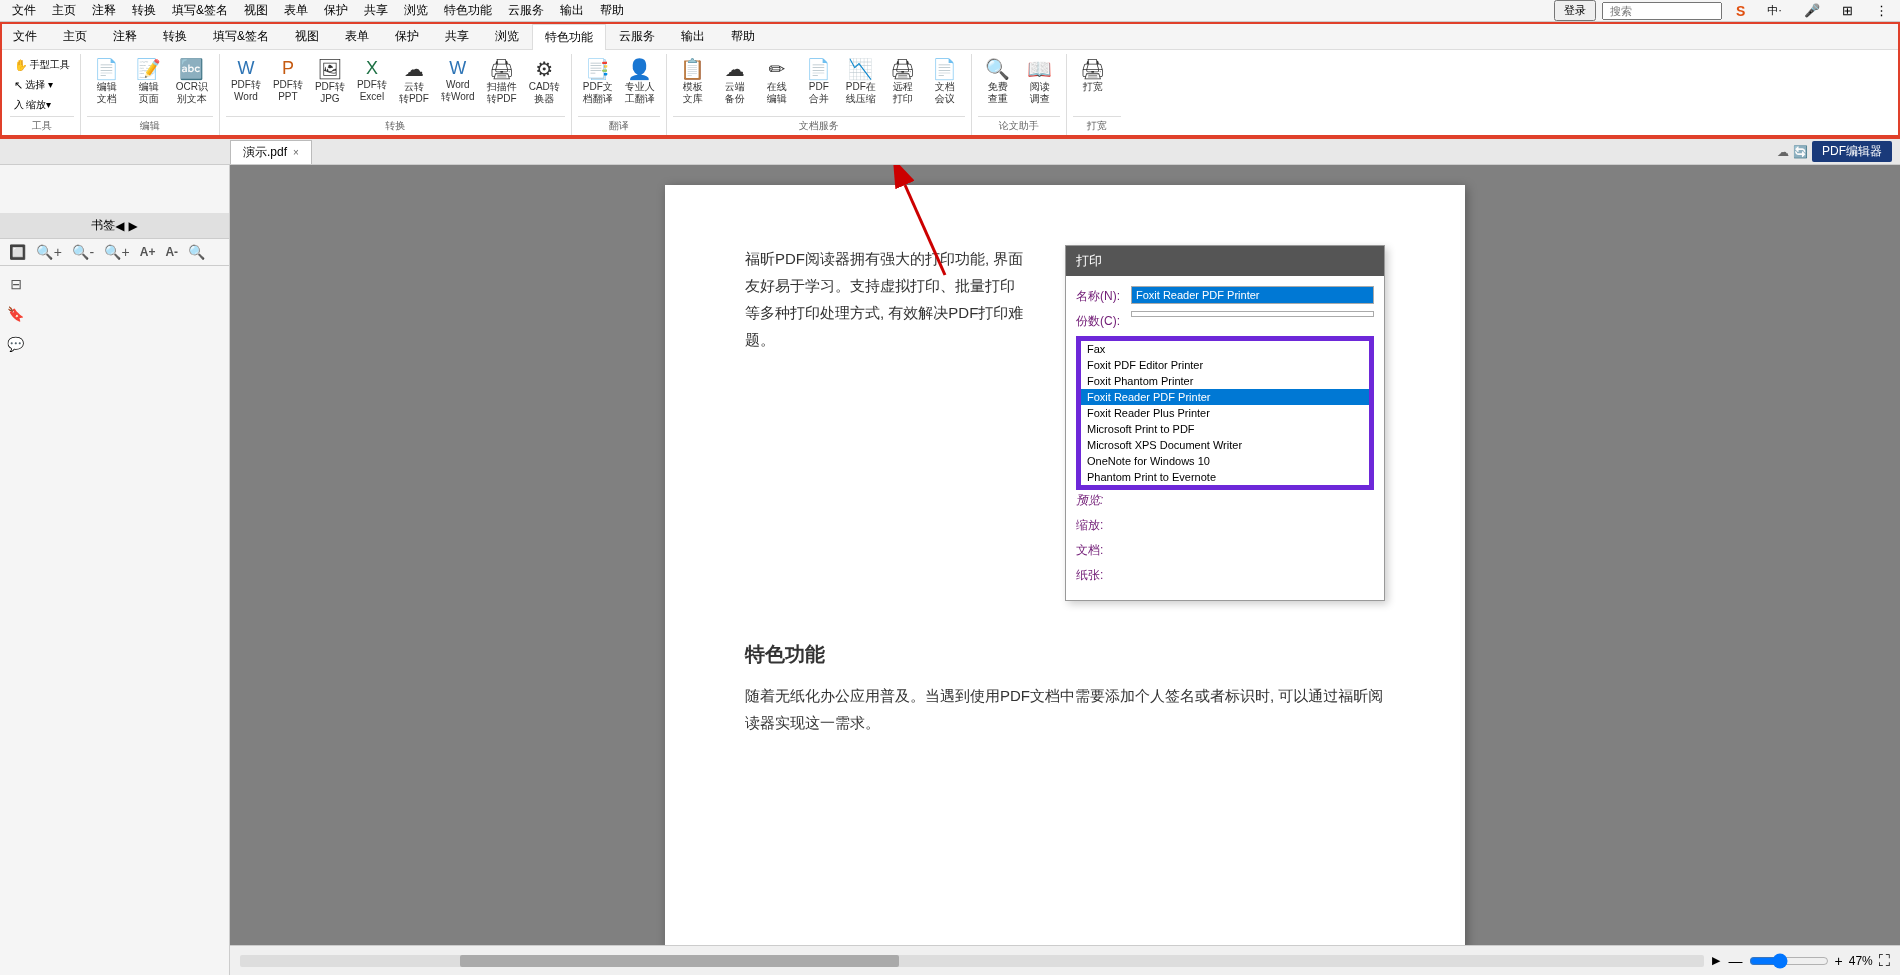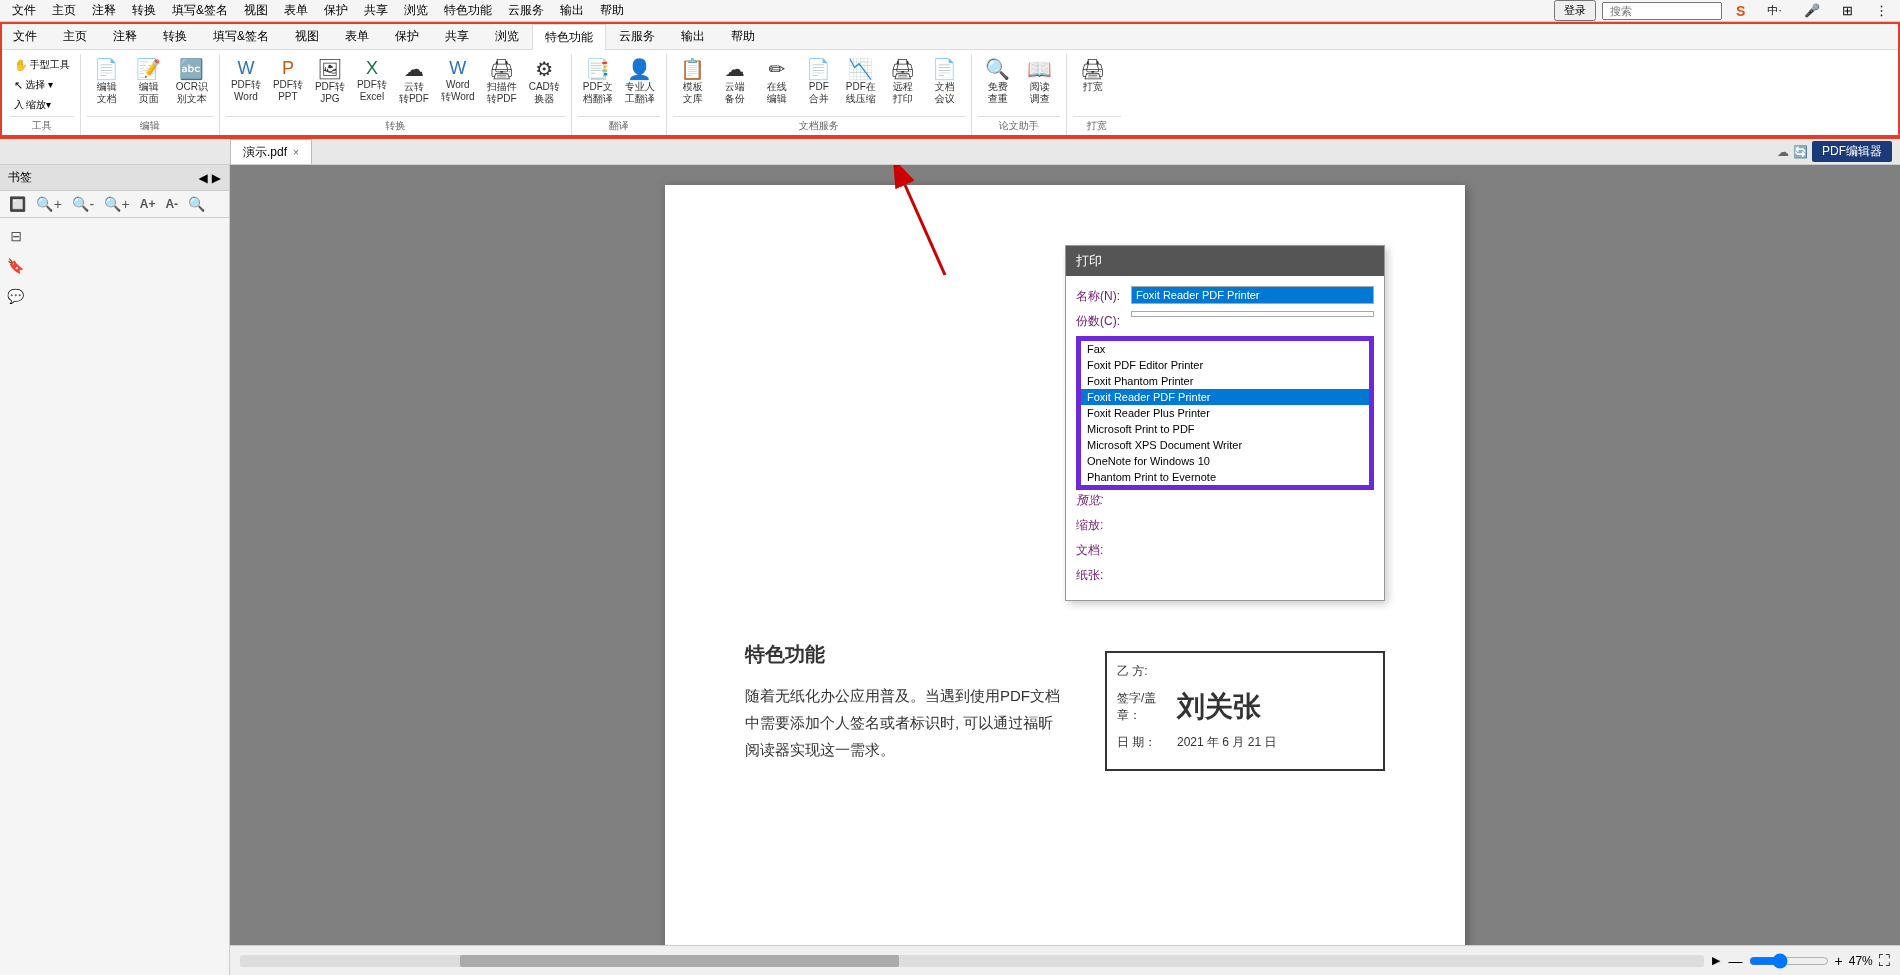--- a/index.html
+++ b/index.html
@@ -17,31 +17,31 @@
     .ribbon-content { display: flex; align-items: stretch; padding: 4px 4px 0; min-height: 80px; position: relative; }
     .ribbon-group { display: flex; flex-direction: column; border-right: 1px solid #ddd; padding: 2px 6px; min-width: 60px; }
     .ribbon-group-items { display: flex; align-items: flex-start; flex: 1; gap: 2px; }
     .ribbon-group-label { font-size: 10px; text-align: center; color: #666; padding: 2px 0; border-top: 1px solid #ddd; margin-top: 2px; }
     .ribbon-btn { display: flex; flex-direction: column; align-items: center; justify-content: flex-start; padding: 3px 5px; cursor: pointer; border-radius: 2px; min-width: 40px; font-size: 10px; color: #333; }
     .ribbon-btn .icon { font-size: 20px; line-height: 1; margin-bottom: 2px; }
     .ribbon-btn .label { font-size: 10px; text-align: center; line-height: 1.2; white-space: nowrap; }
     .ribbon-btn-small { display: flex; align-items: center; gap: 2px; padding: 2px 4px; cursor: pointer; font-size: 11px; border-radius: 2px; }
 
     
-    .tab-bar { background: #e8e8e8; display: flex; height: 26px; border-bottom: 1px solid #ccc; padding-left: 230px; }
+    .tab-bar { background: #e8e8e8; display: flex; align-items: center; height: 26px; border-bottom: 1px solid #ccc; padding-left: 230px; }
     .tab-item { background: #fff; border: 1px solid #bbb; border-bottom: none; padding: 3px 12px; font-size: 12px; display: flex; align-items: center; gap: 6px; cursor: pointer; }
     .tab-close { font-size: 10px; color: #666; cursor: pointer; }
     .tab-bar-right { margin-left: auto; display: flex; align-items: center; gap: 4px; padding-right: 8px; font-size: 12px; color: #666; }
 
     
     .main-area { display: flex; height: calc(975px - 22px - 82px - 26px); }
 
     
     .sidebar { width: 230px; background: #f5f5f5; border-right: 1px solid #ccc; display: flex; flex-direction: column; }
-    .sidebar-header { background: #e0e0e0; padding: 4px 8px; font-size: 12px; display: flex; align-items: center; justify-content: space-between; border-bottom: 1px solid #ccc; }
+    .sidebar-header { background: #e0e0e0; padding: 4px 8px; font-size: 12px; display: flex; align-items: center; justify-content: center; border-bottom: 1px solid #ccc; margin-top: 48px; }
     .sidebar-toolbar { padding: 4px 6px; display: flex; gap: 4px; align-items: center; border-bottom: 1px solid #ccc; }
     .sidebar-tool-btn { font-size: 14px; cursor: pointer; padding: 1px 3px; color: #555; }
     .sidebar-icons { display: flex; flex-direction: column; padding: 6px 4px; gap: 6px; }
     .sidebar-icon-btn { width: 24px; height: 24px; display: flex; align-items: center; justify-content: center; cursor: pointer; color: #555; font-size: 14px; }
 
     
     .pdf-area { flex: 1; background: #808080; overflow: auto; display: flex; justify-content: center; padding: 20px; }
     .pdf-page { background: #fff; width: 800px; min-height: 800px; padding: 60px 80px; position: relative; box-shadow: 2px 2px 10px rgba(0,0,0,0.3); }
 
     
@@ -329,20 +329,21 @@
             </marker>
           </defs>
           <line x1="60" y1="110" x2="20" y2="20" stroke="#cc0000" stroke-width="3" marker-end="url(#arrowhead)"></line>
         </svg>
       </div>
 
       <div class="pdf-page">
 
         <div style="display:flex; gap:40px; margin-bottom:40px;">
           <div style="flex:1;">
+            <div class="section-body">福昕PDF阅读器拥有强大的打印功能, 界面友好易于学习。支持虚拟打印、批量打印等多种打印处理方式, 有效解决PDF打印难题。</div>
           </div>
 
           <div class="print-dialog" style="position:relative; right:auto; top:auto; flex-shrink:0;">
             <div class="print-dialog-title">打印</div>
             <div class="print-dialog-content">
               <div class="print-row">
                 <div class="print-label">名称(N):</div>
                 <div style="flex:1;">
                   <div class="print-input selected-blue">Foxit Reader PDF Printer</div>
                 </div>
@@ -380,35 +381,20 @@
             </div>
           </div>
         </div>
 
         <div style="display:flex; gap:40px;">
           <div style="flex:1;">
             <div class="section-subtitle">特色功能</div>
             <div class="section-body">随着无纸化办公应用普及。当遇到使用PDF文档中需要添加个人签名或者标识时, 可以通过福昕阅读器实现这一需求。</div>
           </div>
 
-          <div style="flex-shrink:0; width:280px; margin-top:10px;">
-            <div class="stamp-box" style="position:relative; right:auto; top:auto;">
-              <div class="stamp-row">
-                <span class="stamp-label">乙 方:</span>
-              </div>
-              <div class="stamp-row">
-                <span class="stamp-label">签字/盖章：</span>
-                <span class="stamp-name">刘关张</span>
-              </div>
-              <div class="stamp-row">
-                <span class="stamp-label">日 期：</span>
-                <span class="stamp-date">2021 年 6 月 21 日</span>
-              </div>
-            </div>
-          </div>
         </div>
 
       </div>
     </div>
 
     <div style="position:fixed; bottom:0; left:230px; right:0; height:30px; background:#f0f0f0; border-top:1px solid #ccc; display:flex; align-items:center; padding:0 10px; gap:8px; z-index:10;">
       <div style="flex:1; position:relative; height:12px; background:#ddd; border-radius:2px;">
         <div style="position:absolute; left:15%; width:30%; height:100%; background:#aaa; border-radius:2px;"></div>
       </div>
       <span style="cursor:pointer; font-size:11px;">▶</span>

